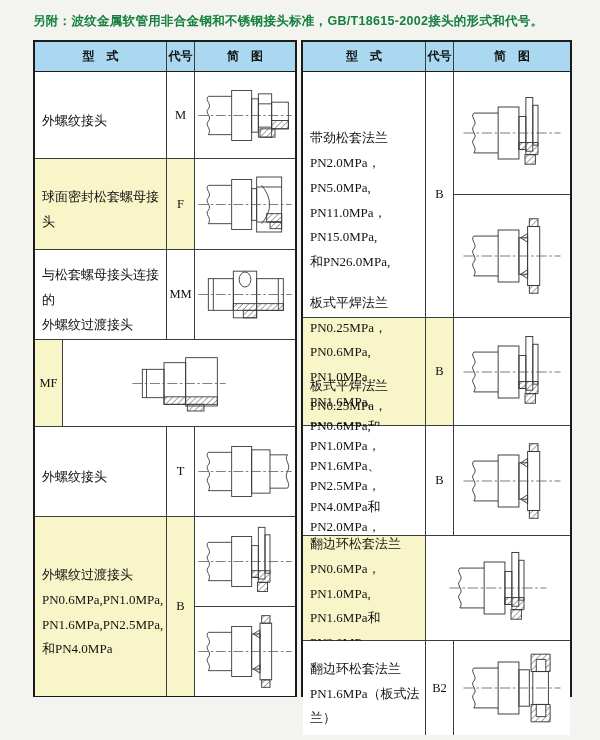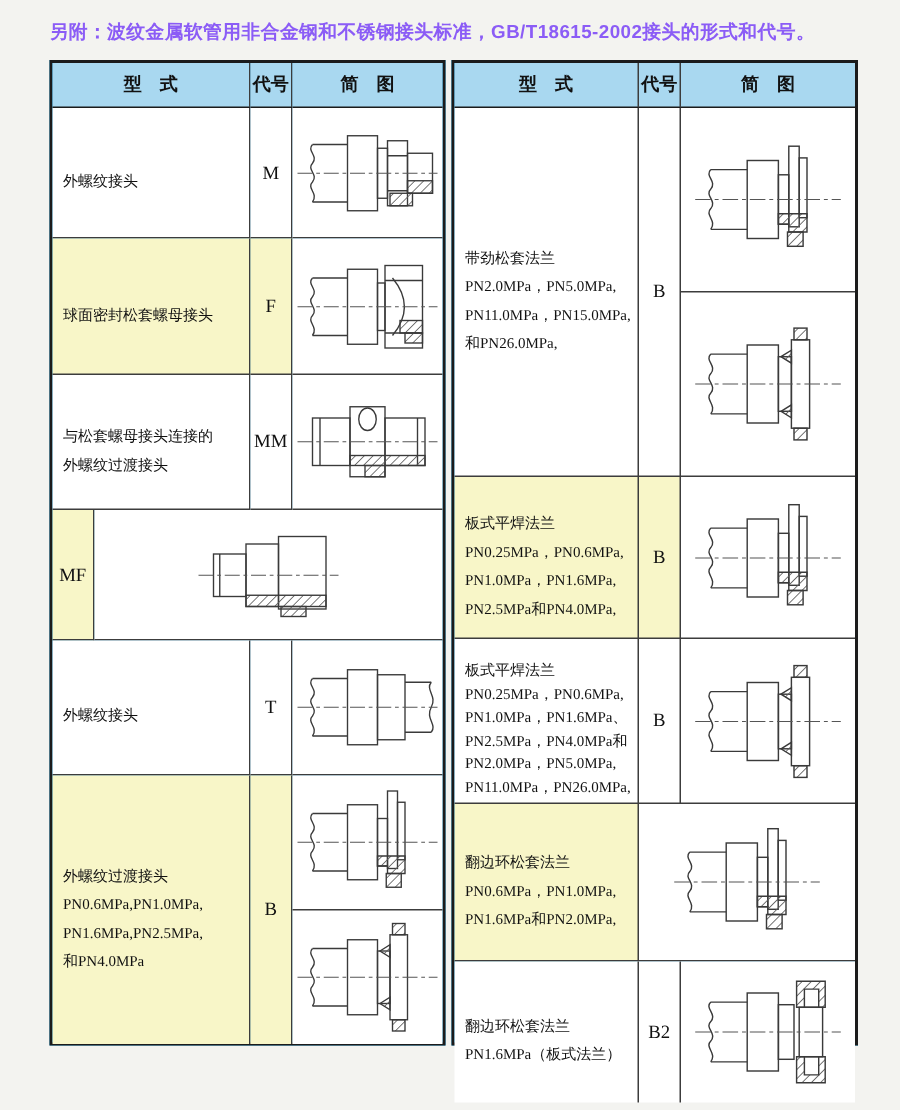--- a/index.html
+++ b/index.html
@@ -14,26 +14,26 @@
     position:relative;
     background:#f3f3f0;
     font-family:"Liberation Serif", serif;
     color:#111;
     overflow:hidden;
   }
   .page-title{
     position:absolute;left:33px;top:13px;width:550px;
     font-family:"Liberation Sans", sans-serif;
     font-weight:bold;font-size:12.5px;letter-spacing:.3px;
-    color:#8b5cf6;
+    color:#15803d;
   }
   .tbl{
     position:absolute;top:40px;height:657px;
     border:2px solid var(--table-border);
-    background:#0ea5e9;
+    background:#7dd3fc;
     display:flex;flex-direction:column;
   }
   .tbl.lt{left:33px;width:264px}
   .tbl.rt{left:301px;width:271px}
   .row{display:flex;flex:0 0 auto}
   .cell{
     border-right:1px solid var(--inner-border);
     border-bottom:1px solid var(--inner-border);
     display:flex;align-items:center;
     background:#fff;
@@ -46,21 +46,21 @@
     font-size:12px;font-weight:bold;
     border-bottom:1.5px solid var(--table-border);
   }
   .lt .type{width:132px}
   .lt .code{width:28px}
   .rt .type{width:123px}
   .rt .code{width:28px}
   .diag{flex:1 1 auto;justify-content:center}
   .type.tcell{
     padding:16px 4px 4px 7px;
-    font-size:10px;line-height:1.9;
+    font-size:13px;line-height:1.9;
     white-space:pre-line;
   }
   .code.ccell{justify-content:center;font-size:12.5px}
   .row.hl .tcell,.row.hl .ccell{background:var(--row-highlight)}
   .diag.split{flex-direction:column;align-items:stretch;padding:0}
   .sub{flex:1 1 50%;display:flex;align-items:center;justify-content:center}
   .sub.first{border-bottom:1px solid var(--inner-border)}
   .fig{width:100px;height:auto;display:block}
   .rt .fig{width:104px}
 </style>

